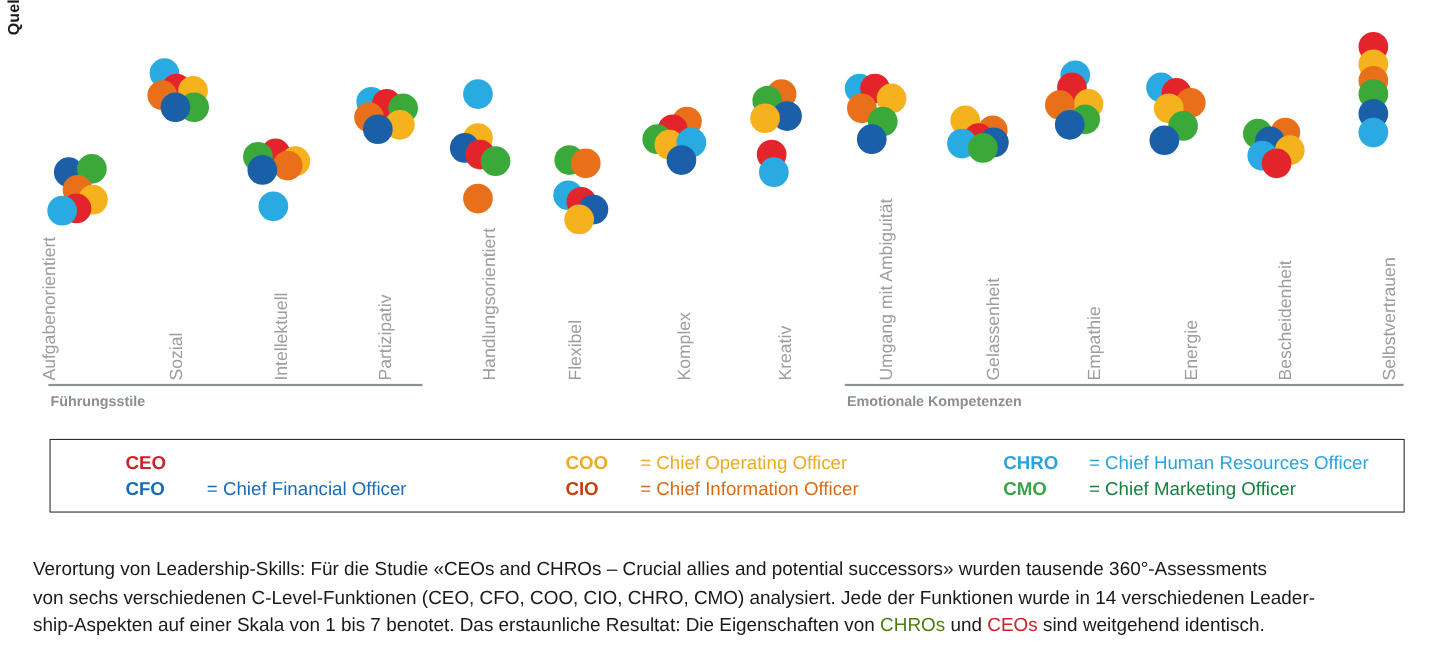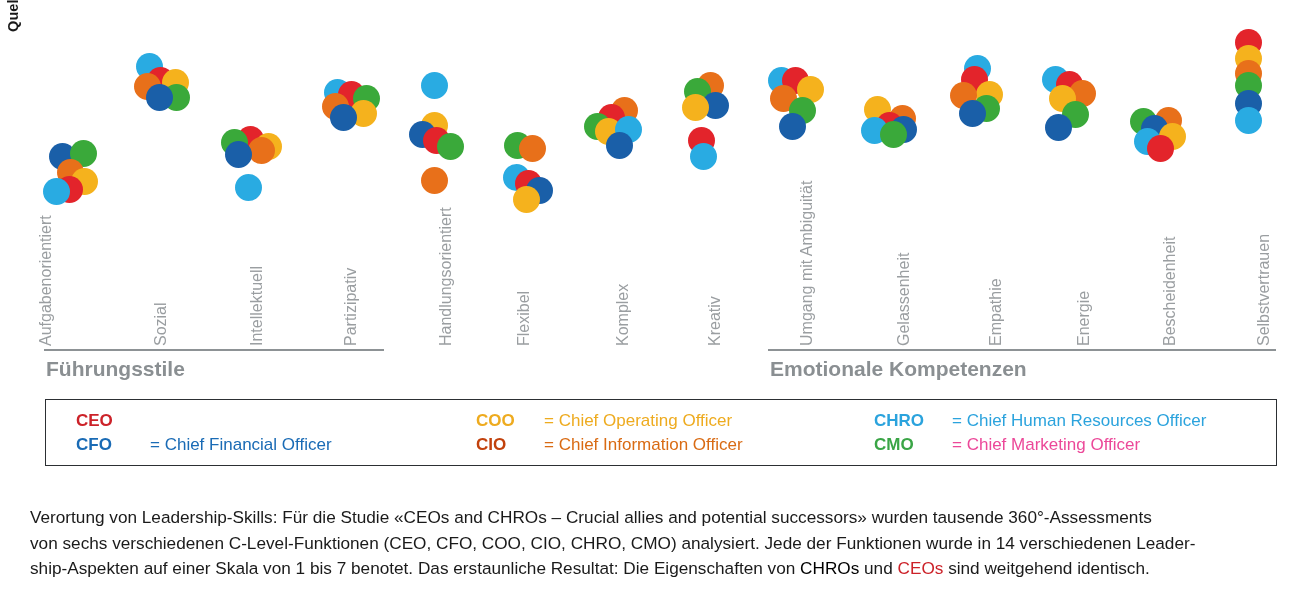--- a/index.html
+++ b/index.html
@@ -56,21 +56,21 @@
     left: 0;
     right: 0;
     top: 349px;
     height: 2px;
     background: #8d9295;
   }
   .group-label {
     position: absolute;
     left: 2px;
     top: 357px;
-    font-size: 21px;
+    font-size: 13px;
     font-weight: bold;
     color: #8a8f92;
     white-space: nowrap;
   }
 
   .cat {
     position: absolute;
     top: 0;
     height: 349px;
     width: 2px;
@@ -111,37 +111,38 @@
     display: flex;
     align-items: baseline;
     height: 24px;
     line-height: 24px;
     white-space: nowrap;
   }
   .legend-abbr {
     font-size: 17px;
     font-weight: bold;
     display: inline-block;
+    margin-left: 38px;
   }
   .legend-eq {
     font-size: 17px;
     display: inline-block;
   }
 
   
   #caption {
     position: absolute;
     left: 30px;
     top: 505px;
     width: 1255px;
     font-size: 17.2px;
     line-height: 25.5px;
     color: #1a1a1a;
   }
-  #caption .hl-chro { color: #000000; }
+  #caption .hl-chro { color: #4d7c0f; }
   #caption .hl-ceo  { color: #cc2229; }
 </style>
 </head>
 <body>
 
 <div id="page">
 
   <div id="source-credit">Quelle: Ellie Filler und Dave Ulrich, HBR.org</div>
 
   <div id="plot">
@@ -301,21 +302,21 @@
           <span class="legend-eq" style="color: rgb(217, 107, 20);">= Chief Information Officer</span>
         </div>
       </div>
       <div class="legend-col" style="left: 828px;">
         <div class="legend-row">
           <span class="legend-abbr" style="color: rgb(43, 163, 221); width: 78px;">CHRO</span>
           <span class="legend-eq" style="color: rgb(43, 163, 221);">= Chief Human Resources Officer</span>
         </div>
         <div class="legend-row">
           <span class="legend-abbr" style="color: rgb(58, 165, 70); width: 78px;">CMO</span>
-          <span class="legend-eq" style="color: #ec4899;">= Chief Marketing Officer</span>
+          <span class="legend-eq" style="color: #15803d;">= Chief Marketing Officer</span>
         </div>
       </div>
     </div>
 
   <div id="caption">
     <span>Verortung von Leadership-Skills: Für die Studie «CEOs and CHROs – Crucial allies and potential successors» wurden tausende 360°-Assessments</span><br>
     <span>von sechs verschiedenen C-Level-Funktionen (CEO, CFO, COO, CIO, CHRO, CMO) analysiert. Jede der Funktionen wurde in 14 verschiedenen Leader-</span><br>
     <span>ship-Aspekten auf einer Skala von 1 bis 7 benotet. Das erstaunliche Resultat: Die Eigenschaften von </span><span class="hl-chro">CHROs</span><span> und </span><span class="hl-ceo">CEOs</span><span> sind weitgehend identisch.</span>
   </div>
 

